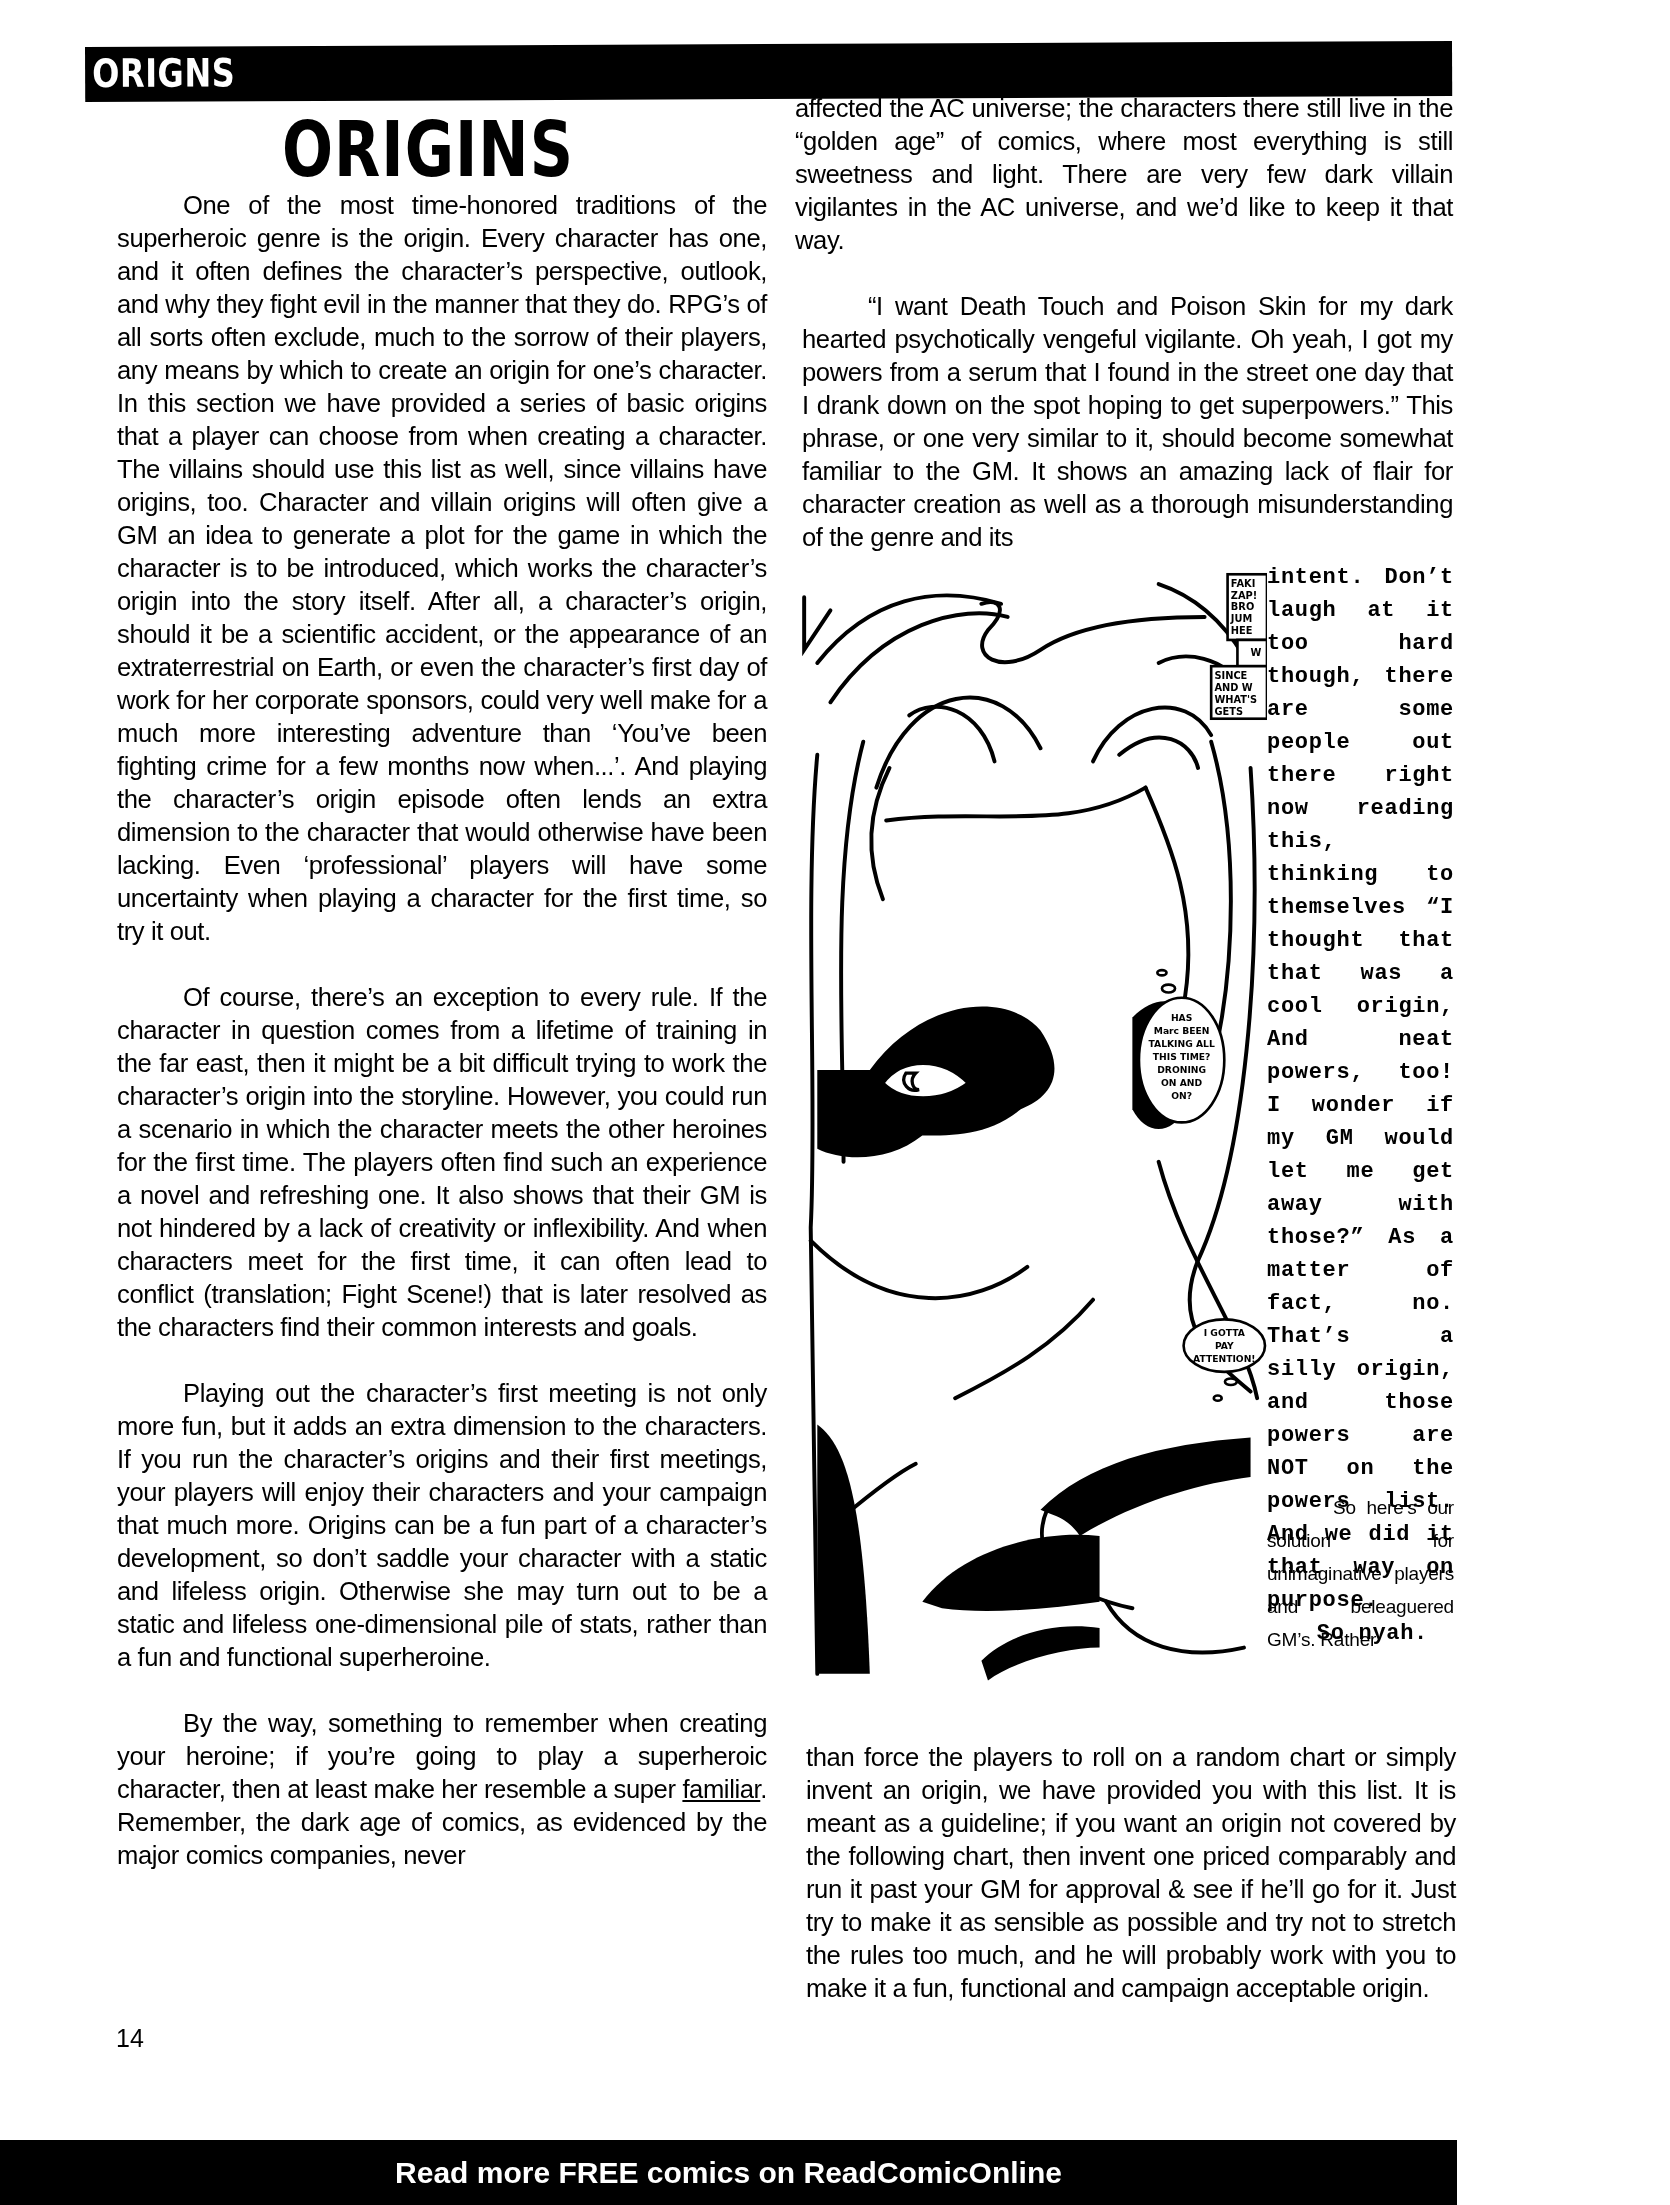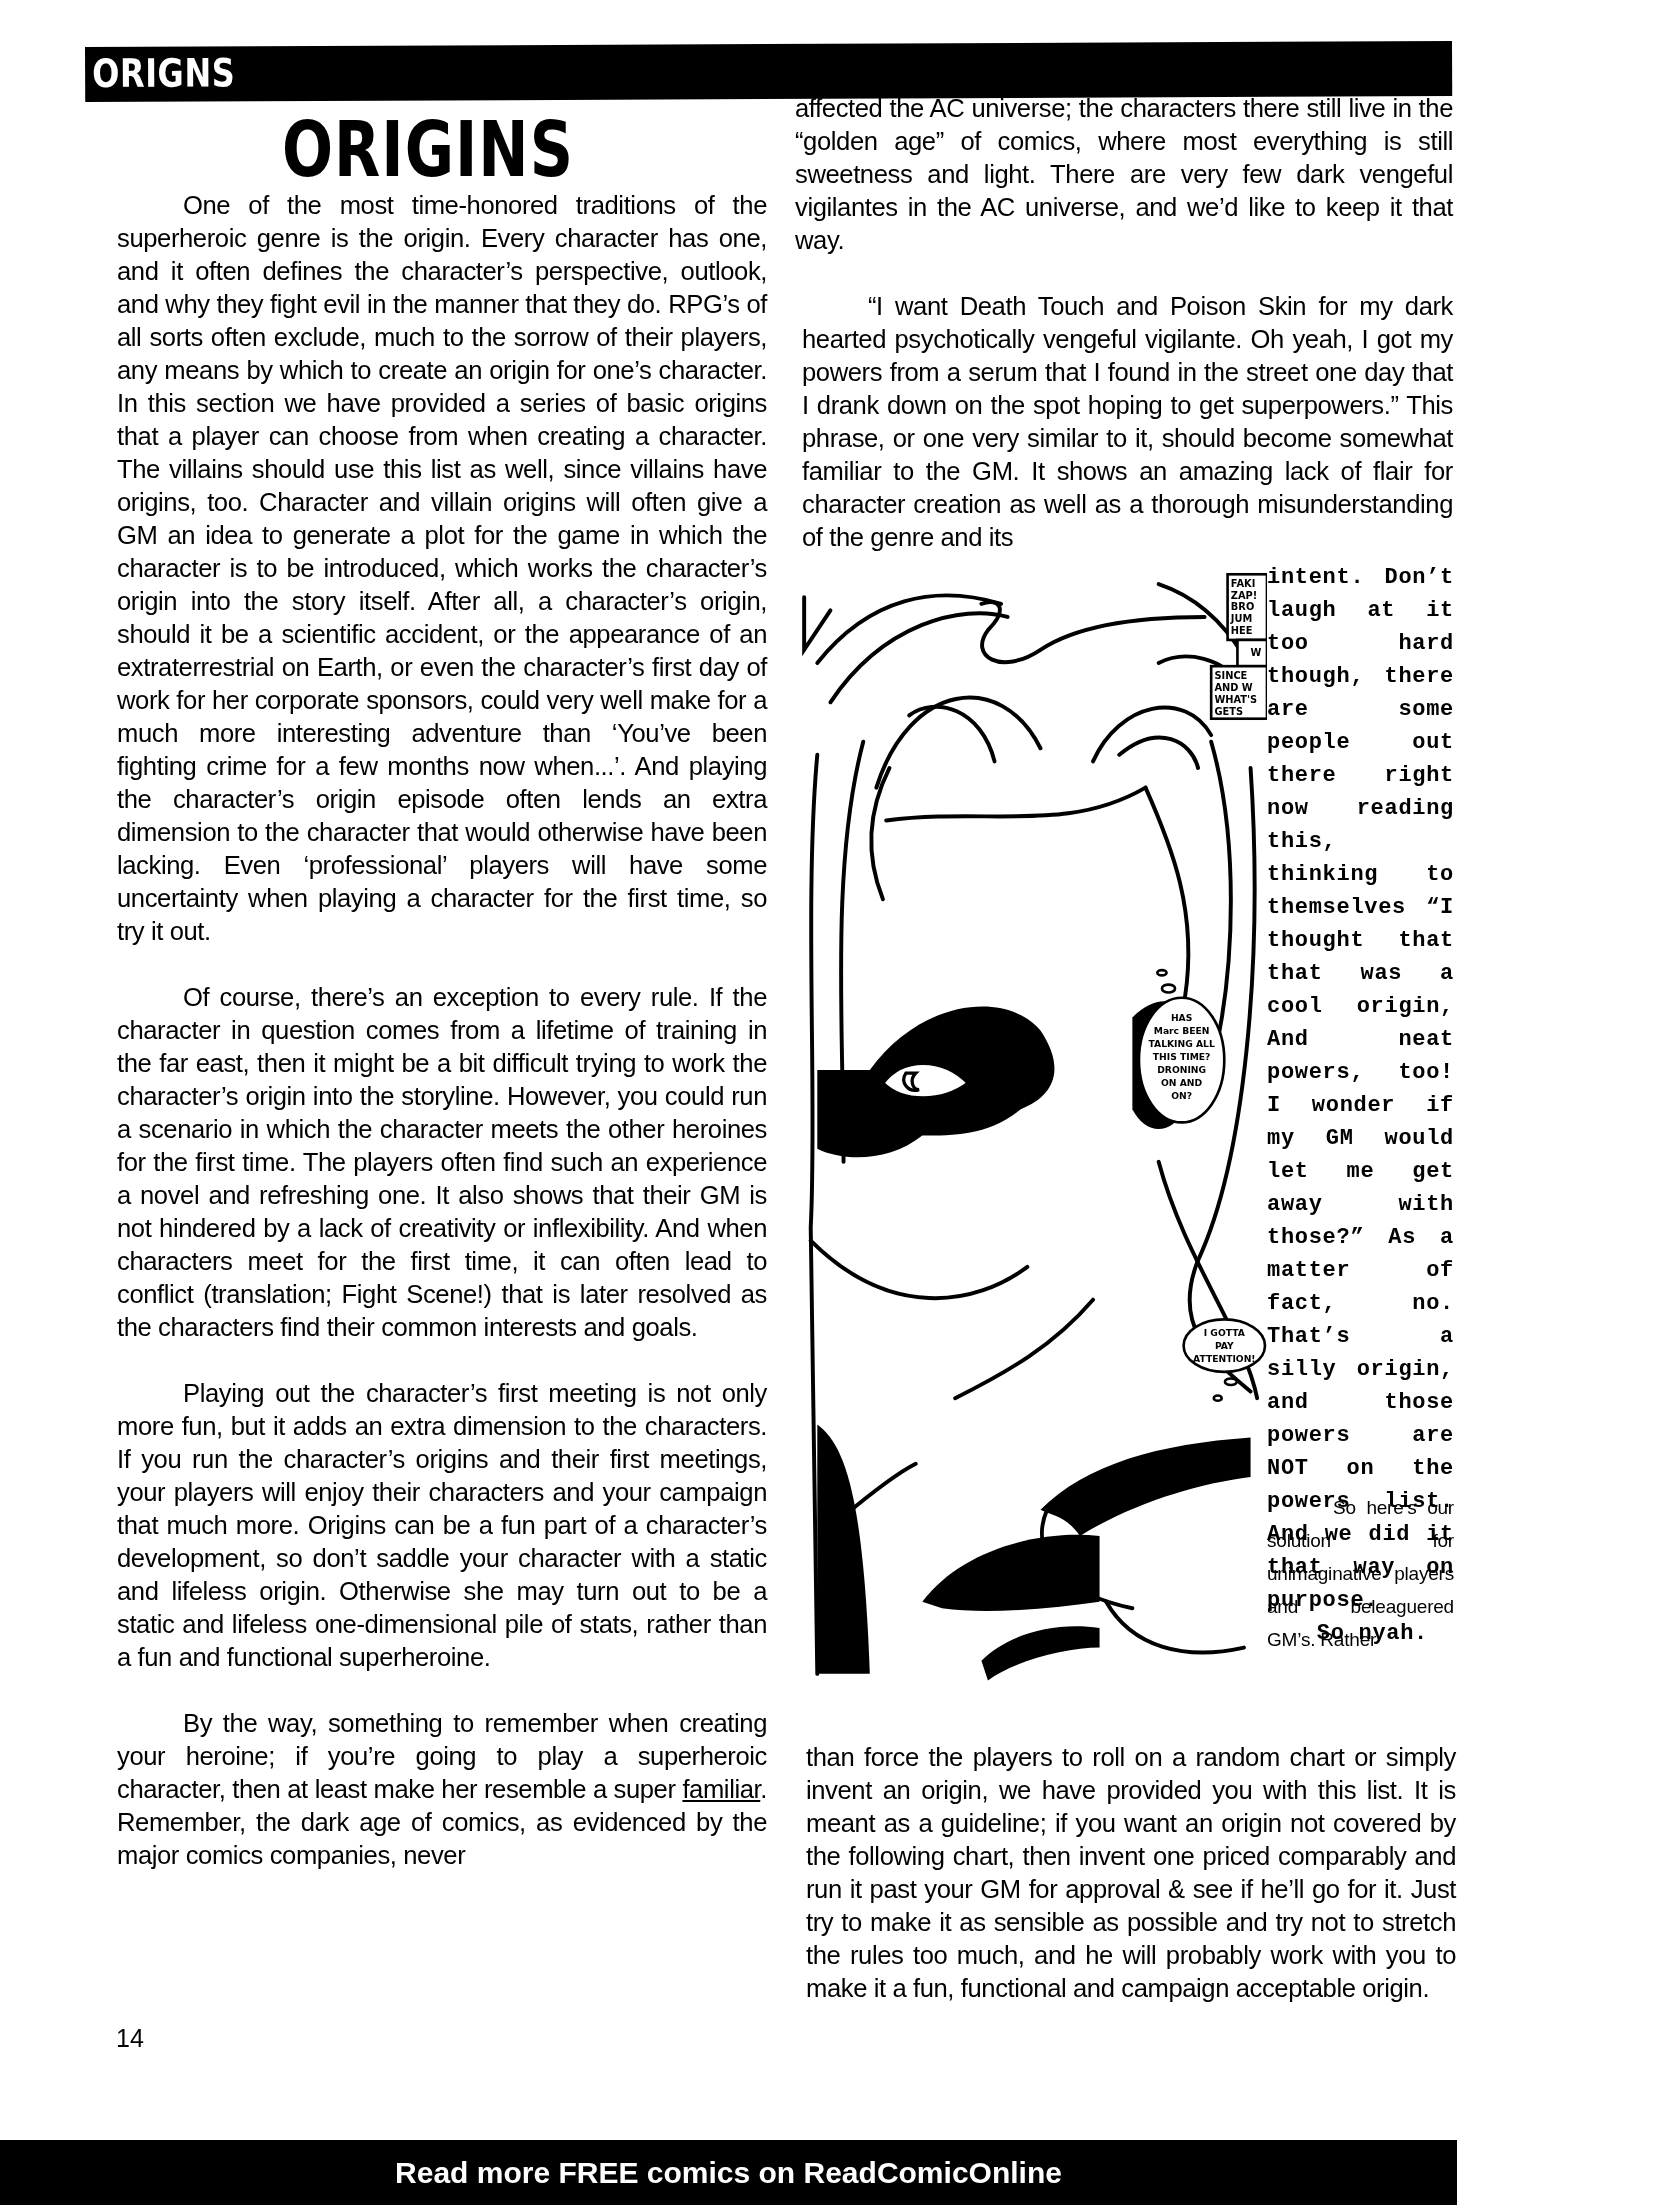--- a/index.html
+++ b/index.html
@@ -60,21 +60,21 @@
   <p class="indent">One of the most time-honored traditions of the superheroic genre is the origin.  Every character has one, and it often defines the character’s perspective, outlook, and why they fight evil in the manner that they do.  RPG’s of all sorts often exclude, much to the sorrow of their players, any means by which to create an origin for one’s character.  In this section we have provided a series of basic origins that a player can choose from when creating a character.  The villains should use this list as well,  since villains have origins, too.  Character and villain origins will often give a GM an idea to generate a plot for the game in which the character is to be introduced, which works the character’s origin into the story itself.  After all, a character’s origin, should it be a scientific accident, or the appearance of an extraterrestrial on Earth, or even the character’s first day of work for her corporate sponsors, could very well make for a much more interesting adventure than ‘You’ve been fighting crime for a few months now when...’.  And playing the character’s origin episode often lends an extra dimension to the character that would otherwise have been lacking.  Even ‘professional’ players will have some uncertainty when playing a character for the first time, so try it out.</p>
   <div class="gap"></div>
   <p class="indent">Of course, there’s an exception to every rule.  If the character in question comes from a lifetime of training in the far east, then it might be a bit difficult trying to work the character’s origin into the storyline. However, you could run a scenario in which the character meets the other heroines for the first time. The players often find such an experience a novel and refreshing one.  It also shows that their GM is not hindered by a lack of creativity or inflexibility.  And when characters meet for the first time, it can often lead to conflict (translation; Fight Scene!) that is later resolved as the characters find their common interests and goals.</p>
   <div class="gap"></div>
   <p class="indent">Playing out the character’s first meeting is not only more fun, but it adds an extra dimension to the characters.  If you run the character’s origins and their first meetings, your players will enjoy their characters and your campaign that much more.  Origins can be a fun part of a character’s development, so don’t saddle your character with a static and lifeless origin. Otherwise she may turn out to be a static and lifeless one-dimensional pile of stats, rather than a fun and functional superheroine.</p>
   <div class="gap"></div>
   <p class="indent"><span>By the way, something to remember when creating your heroine; if you’re going to play a superheroic character, then at least make her resemble a super </span><u>familiar</u><span>.  Remember, the dark age of comics, as evidenced by the major comics companies, never</span></p>
 </div>
 
 <div class="col right-top">
-  <p>affected the AC universe; the characters there still live in the “golden age” of comics, where most everything is still sweetness and light.  There are very few dark vengeful vigilantes in the AC universe, and we’d like to keep it that way.</p>
+  <p>affected the AC universe; the characters there still live in the “golden age” of comics, where most everything is still sweetness and light.  There are very few dark villain vigilantes in the AC universe, and we’d like to keep it that way.</p>
   <div class="gap"></div>
   <p class="indent">“I want Death Touch and Poison Skin for my dark hearted psychotically vengeful vigilante.  Oh yeah, I got my powers from a serum that I found in the street one day that I drank down on the spot hoping to get superpowers.”  This phrase, or one very similar to it, should become somewhat familiar to the GM.  It shows an amazing lack of flair for character creation as well as a thorough misunderstanding of the genre and its</p>
 </div>
 
 <div class="illus">
   <svg viewBox="0 0 725 1700" xmlns="http://www.w3.org/2000/svg">
     <g fill="none" stroke="#000" stroke-width="6" stroke-linecap="round">
 
       <path d="M20 40 L20 120 L60 60"></path>
       <path d="M40 140 C120 40, 220 20, 320 50"></path>

